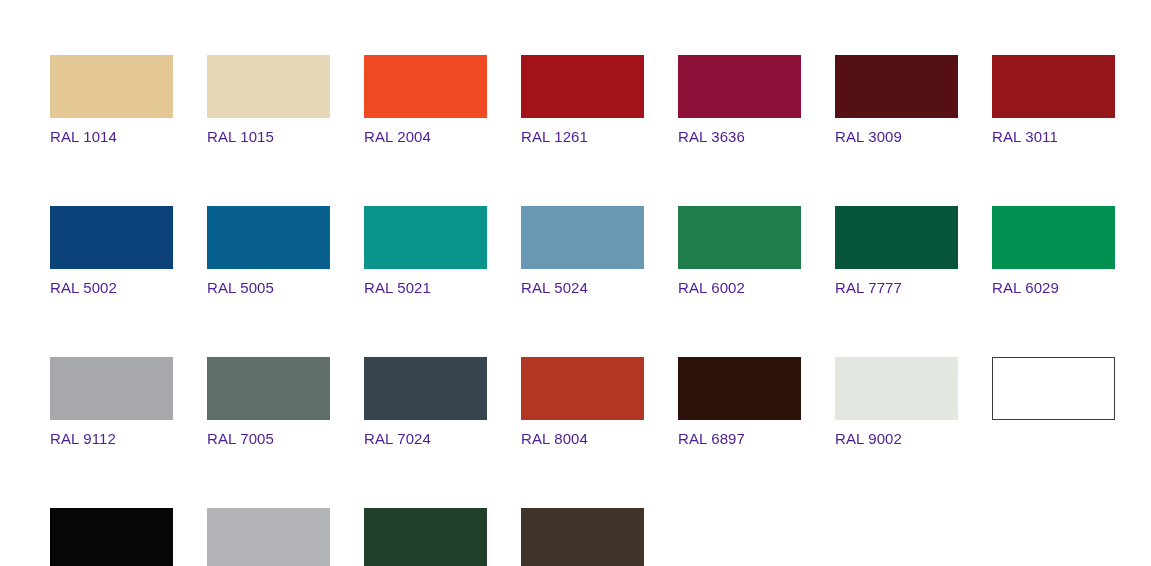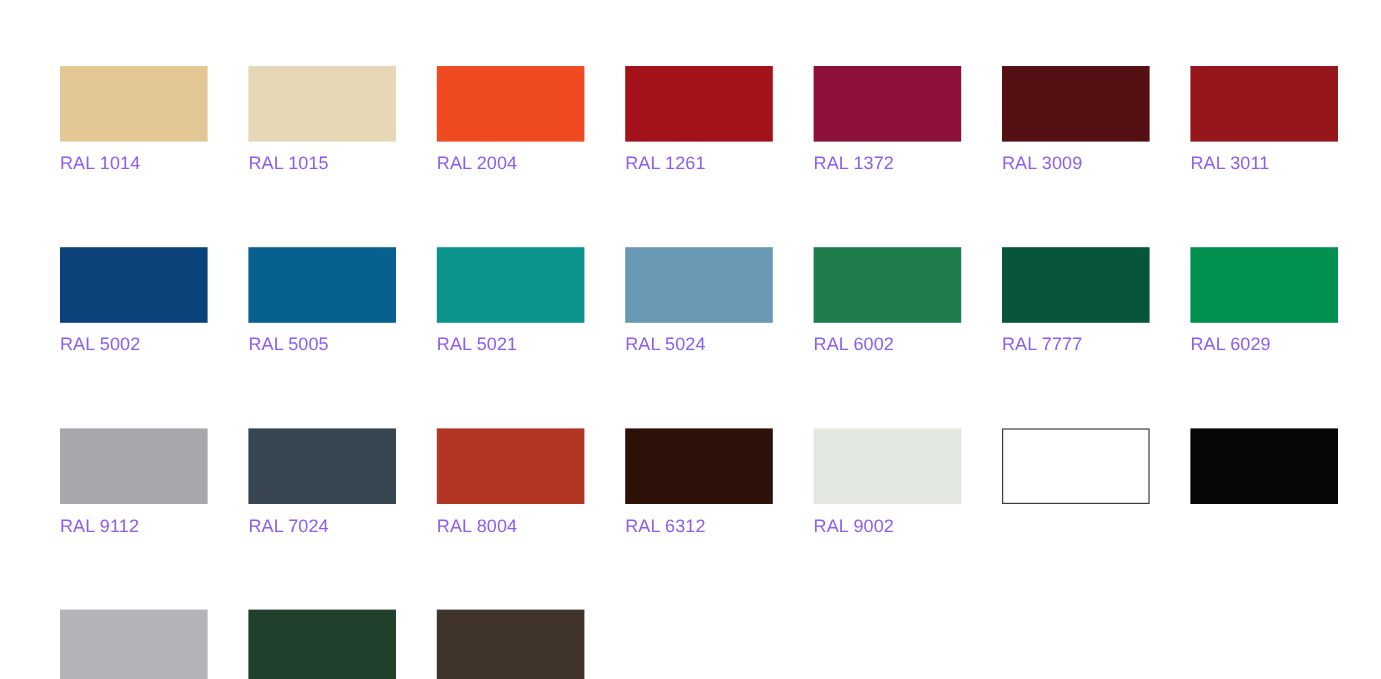--- a/index.html
+++ b/index.html
@@ -35,21 +35,21 @@
   }
 
   .swatch-chip.bordered {
     border: 1px solid #3c3c3c;
   }
 
   .swatch-label {
     margin-top: 9px;
     font-size: 15px;
     line-height: 19px;
-    color: #8b5cf6;
+    color: #4c1d95;
     letter-spacing: 0.1px;
     white-space: nowrap;
   }
 </style>
 </head>
 <body>
 
 <div id="palette-grid">
     <div class="swatch-cell">
       <div class="swatch-chip" style="background-color: rgb(227, 200, 149);"></div>
@@ -62,21 +62,21 @@
     <div class="swatch-cell">
       <div class="swatch-chip" style="background-color: rgb(240, 74, 35);"></div>
       <div class="swatch-label">RAL 2004</div>
     </div>
     <div class="swatch-cell">
       <div class="swatch-chip" style="background-color: rgb(164, 18, 25);"></div>
       <div class="swatch-label">RAL 1261</div>
     </div>
     <div class="swatch-cell">
       <div class="swatch-chip" style="background-color: rgb(140, 16, 56);"></div>
-      <div class="swatch-label">RAL 1372</div>
+      <div class="swatch-label">RAL 3636</div>
     </div>
     <div class="swatch-cell">
       <div class="swatch-chip" style="background-color: rgb(84, 16, 19);"></div>
       <div class="swatch-label">RAL 3009</div>
     </div>
     <div class="swatch-cell">
       <div class="swatch-chip" style="background-color: rgb(150, 23, 27);"></div>
       <div class="swatch-label">RAL 3011</div>
     </div>
     <div class="swatch-cell">
@@ -105,30 +105,34 @@
     </div>
     <div class="swatch-cell">
       <div class="swatch-chip" style="background-color: rgb(0, 145, 80);"></div>
       <div class="swatch-label">RAL 6029</div>
     </div>
     <div class="swatch-cell">
       <div class="swatch-chip" style="background-color: rgb(166, 168, 171);"></div>
       <div class="swatch-label">RAL 9112</div>
     </div>
     <div class="swatch-cell">
+      <div class="swatch-chip" style="background-color: rgb(95, 110, 105);"></div>
+      <div class="swatch-label">RAL 7005</div>
+    </div>
+    <div class="swatch-cell">
       <div class="swatch-chip" style="background-color: rgb(54, 69, 79);"></div>
       <div class="swatch-label">RAL 7024</div>
     </div>
     <div class="swatch-cell">
       <div class="swatch-chip" style="background-color: rgb(177, 55, 36);"></div>
       <div class="swatch-label">RAL 8004</div>
     </div>
     <div class="swatch-cell">
       <div class="swatch-chip" style="background-color: rgb(45, 16, 8);"></div>
-      <div class="swatch-label">RAL 6312</div>
+      <div class="swatch-label">RAL 6897</div>
     </div>
     <div class="swatch-cell">
       <div class="swatch-chip" style="background-color: rgb(226, 232, 224);"></div>
       <div class="swatch-label">RAL 9002</div>
     </div>
     <div class="swatch-cell">
       <div class="swatch-chip bordered" style="background-color: rgb(255, 255, 255);"></div>
     </div>
     <div class="swatch-cell">
       <div class="swatch-chip" style="background-color: rgb(6, 6, 6);"></div>

